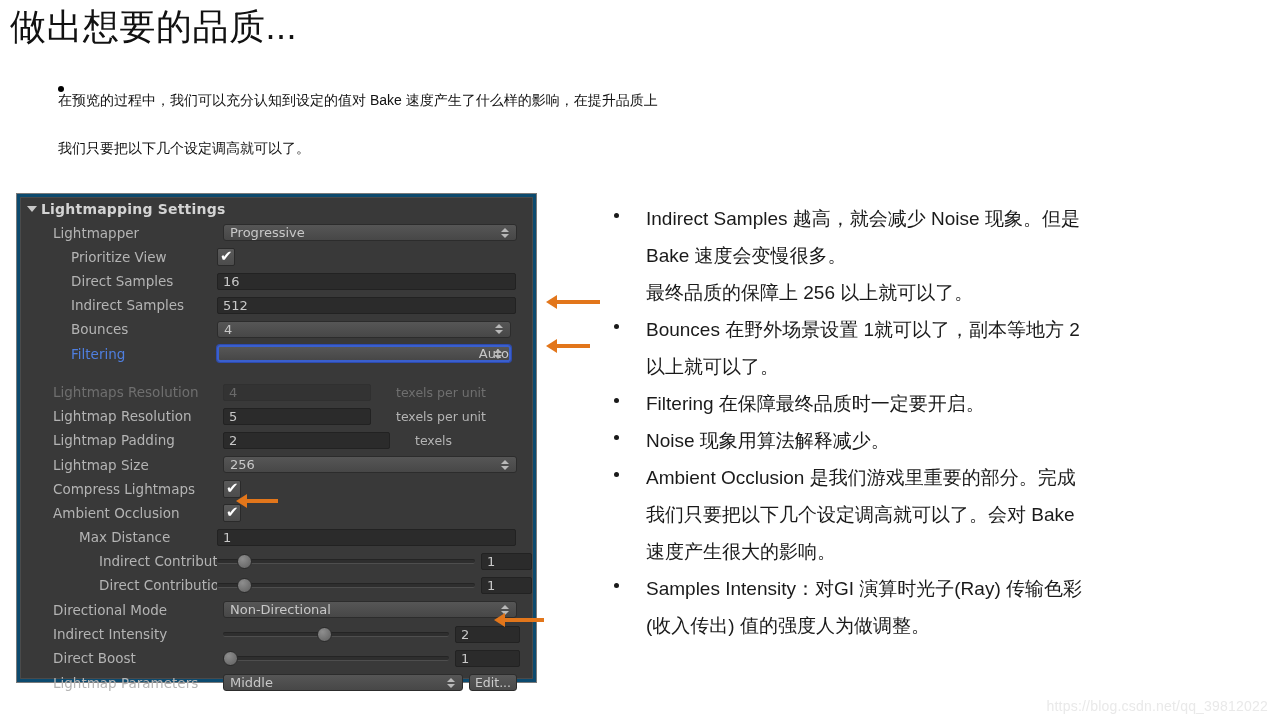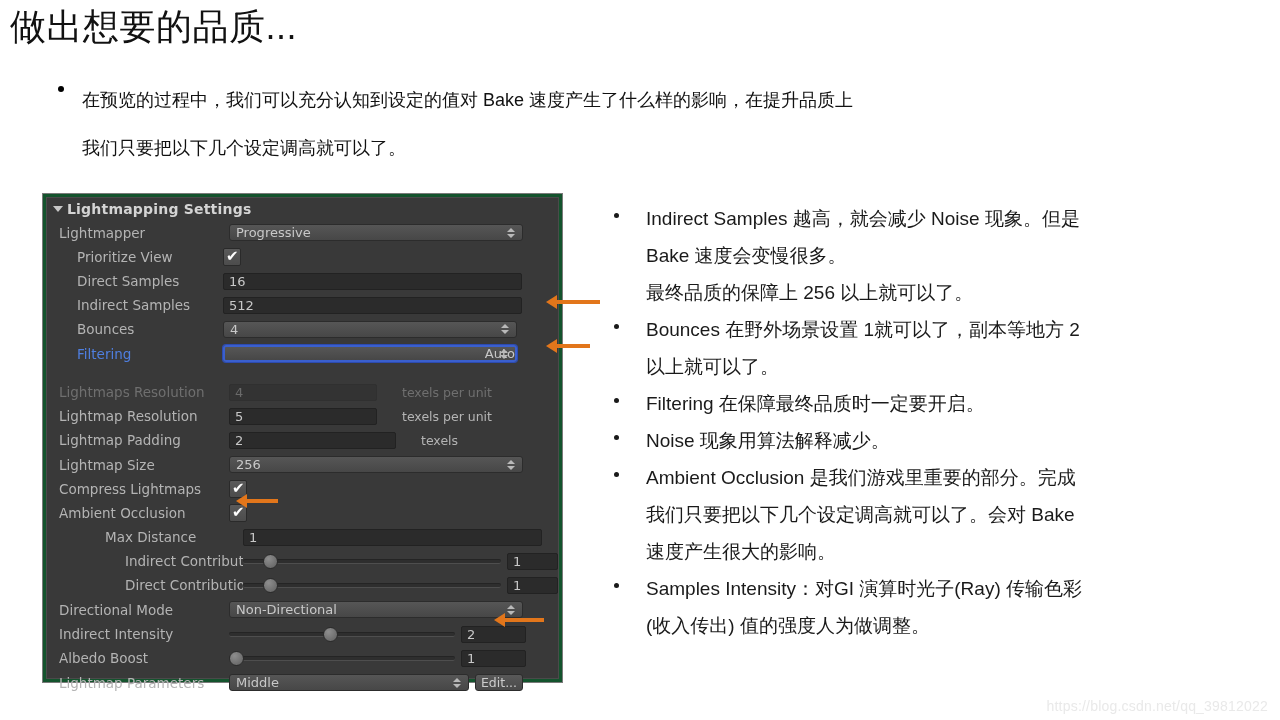--- a/index.html
+++ b/index.html
@@ -39,22 +39,21 @@
     position: absolute;
     left: 0;
     top: 10px;
     width: 6px;
     height: 6px;
     border-radius: 50%;
     background: #000;
   }
   #intro-bullet .bullet-text {
     display: block;
-    margin-left: 24px;
-    font-size: 18px;
+    font-size: 14px;
     line-height: 48px;
     color: #111;
     white-space: nowrap;
   }
 
   
   #notes-list {
     position: absolute;
     left: 614px;
     top: 200px;
@@ -86,25 +85,25 @@
     margin-left: 32px;
     font-size: 19px;
     line-height: 37px;
     color: #1a1a1a;
     white-space: nowrap;
   }
 
   
   #inspector {
     position: absolute;
-    left: 42px;
+    left: 16px;
     top: 193px;
     width: 521px;
     height: 490px;
-    background: #14532d;
+    background: #0c4a6e;
     border: 1px solid #7a7a7a;
     box-sizing: border-box;
     padding: 0;
     font-family: "DejaVu Sans", "Liberation Sans", sans-serif;
   }
   #inspector-inner {
     position: absolute;
     left: 3px;
     top: 3px;
     right: 3px;
@@ -140,22 +139,22 @@
   }
   .row-lbl {
     font-size: 13.5px;
     color: #b4b4b4;
     white-space: nowrap;
     flex: none;
     overflow: hidden;
   }
   .row-lbl.disabled { color: #6f6f6f; }
   .row-lbl.accent { color: #4f7fe0; }
-  .ind1 { margin-left: 12px; }
-  .ind2 { margin-left: 30px; }
+  .ind1 { margin-left: 32px; }
+  .ind2 { margin-left: 50px; }
   .ind3 { margin-left: 58px; }
   .ind4 { margin-left: 78px; }
 
   .field {
     background: #2b2b2b;
     border: 1px solid #222222;
     border-radius: 2px;
     height: 17px;
     box-sizing: border-box;
     display: flex;
@@ -464,21 +463,21 @@
       <div class="slider" style="width:226px;">
         <span class="track"></span>
         <span class="knob" style="left:94px;"></span>
       </div>
       <div class="field" style="width:65px; margin-left:6px;">
         <span>2</span>
       </div>
     </div>
 
     <div class="row">
-      <span class="row-lbl ind1" style="width:170px;">Albedo Boost</span>
+      <span class="row-lbl ind1" style="width:170px;">Direct Boost</span>
       <div class="slider" style="width:226px;">
         <span class="track"></span>
         <span class="knob" style="left:0px;"></span>
       </div>
       <div class="field" style="width:65px; margin-left:6px;">
         <span>1</span>
       </div>
     </div>
 
     <div class="row" style="height:25px;">

